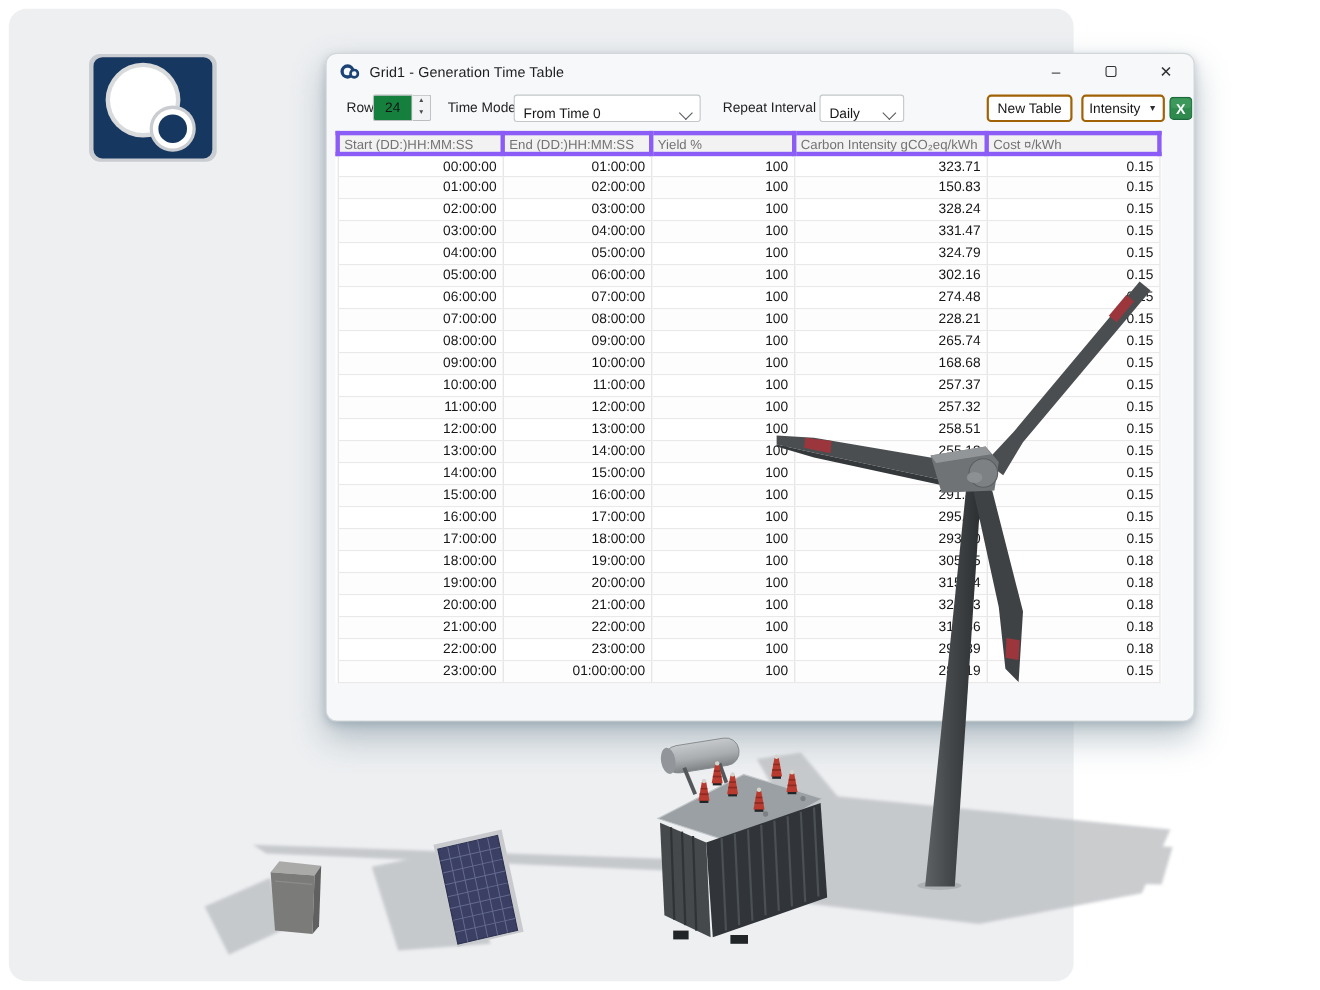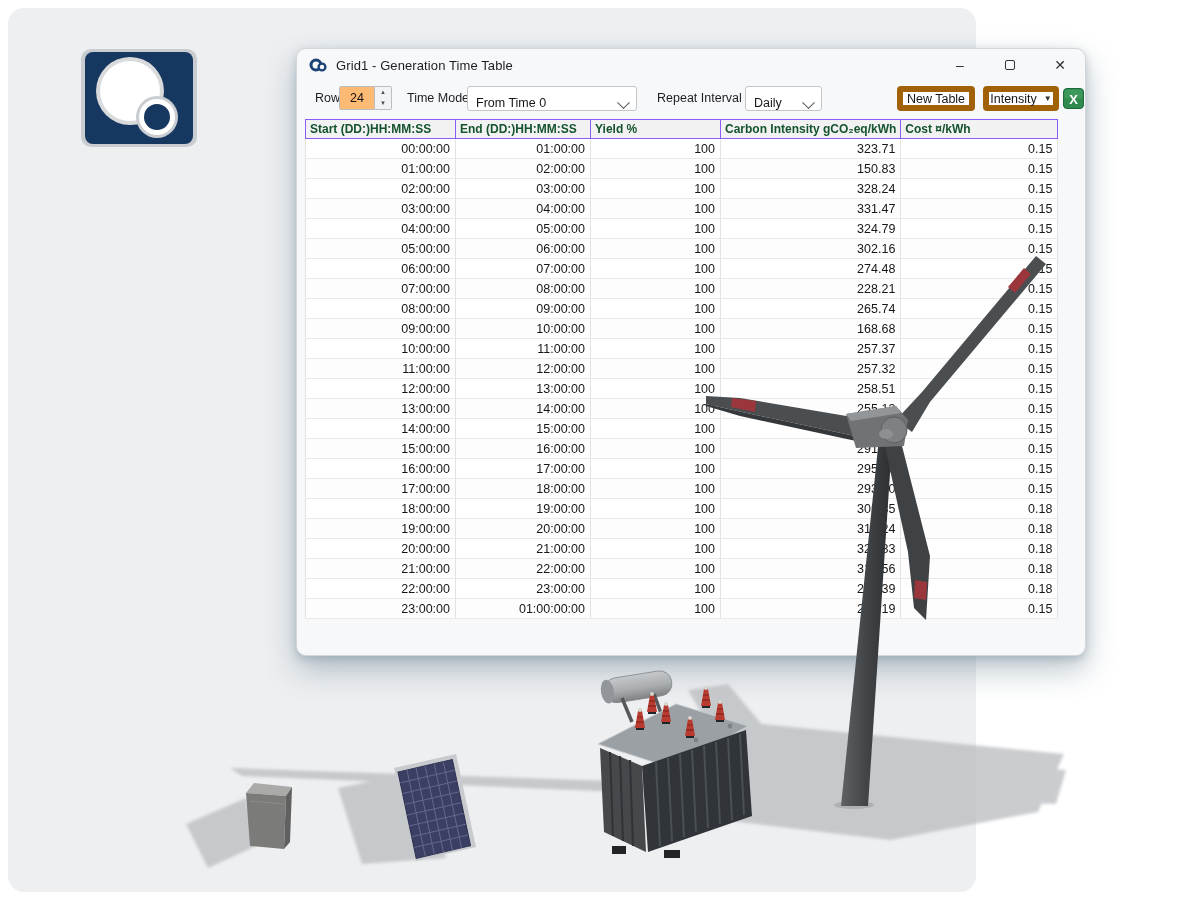--- a/index.html
+++ b/index.html
@@ -20,42 +20,42 @@
   .title-icon { width:18px; height:16px; margin-right:9px; }
   .title-text { font-size:13px; color:#1d1d1f; letter-spacing:.1px; }
   .win-controls { position:absolute; right:0; top:0; height:32px; display:flex; }
   .win-btn { width:50px; height:32px; display:flex; align-items:center; justify-content:center;
              font-size:14px; color:#303234; cursor:default; }
   .maxbox { width:10px; height:10px; border:1.4px solid #303234; border-radius:2px; }
 
   .toolbar { position:relative; height:38px; }
   .toolbar .lbl { position:absolute; top:10px; font-size:12.5px; color:#1e1e20; }
   .spinwrap { position:absolute; left:42px; top:5px; display:flex; }
-  .spin-input { width:36px; height:24px; background:#fdba74; border:1px solid #babec1;
+  .spin-input { width:36px; height:24px; background:#15803d; border:1px solid #babec1;
                 font-size:12.5px; text-align:center; color:#141414; border-radius:2px 0 0 2px; }
   .spin-btns { width:17px; height:24px; border:1px solid #babec1; border-left:none;
                background:#f2f3f4; display:flex; flex-direction:column; border-radius:0 2px 2px 0; }
   .spin-btns span { flex:1; font-size:6px; line-height:11px; text-align:center; color:#4a4d4f; cursor:default; }
   .combo { position:absolute; top:5px; height:25px; background:#fff; border:1px solid #c3c7ca;
            border-radius:3px; font-size:12.5px; color:#161616; display:flex; align-items:flex-end;
            padding:0 8px; cursor:default; }
   .combo .chev { margin-left:auto; width:9px; height:9px; border-right:1.6px solid #5a5d60;
                  border-bottom:1.6px solid #5a5d60; transform:rotate(45deg) translate(-2px,-2px); }
-  .tbtn { position:absolute; top:5px; height:25px; background:#fff; border:6px solid #a16207;
+  .tbtn { position:absolute; top:5px; height:25px; background:#fff; border:2px solid #a16207;
           border-radius:4px; font-size:12.5px; color:#161616; display:flex; align-items:center;
           justify-content:center; cursor:default; }
   .caret { font-size:8px; margin-left:7px; color:#2c2e30; }
   .excel-btn { position:absolute; top:7px; width:21px; height:21px; cursor:default; }
 
   
   .grid-table { position:absolute; left:8px; top:70px; border-collapse:collapse;
                 table-layout:fixed; background:#fff; font-size:12.5px; color:#161617; }
-  .grid-table th { height:19px; background:#f2f2f2; border:1px solid #8b5cf6;
-                   font-weight:bold; font-size:12px; text-align:left; padding:0 4px;
-                   color:#14532d; white-space:nowrap; overflow:hidden; }
+  .grid-table th { height:19px; background:#f2f2f2; border:4px solid #8b5cf6;
+                   font-weight:normal; font-size:12px; text-align:left; padding:0 4px;
+                   color:#737373; white-space:nowrap; overflow:hidden; }
   .grid-table td { height:20px; border-left:1px solid #e2e2e2; border-right:1px solid #e2e2e2;
                    border-bottom:1px solid #eae8e8; padding:0 5px; white-space:nowrap; overflow:hidden; }
   .grid-table tr:nth-child(even) td { background:#fdfdfd; }
   td.al { text-align:right; }  td.ar { text-align:right; }
 
   
   .scene { position:absolute; left:0; top:0; width:1200px; height:900px;
            pointer-events:none; z-index:60; }
 </style>
 </head>

